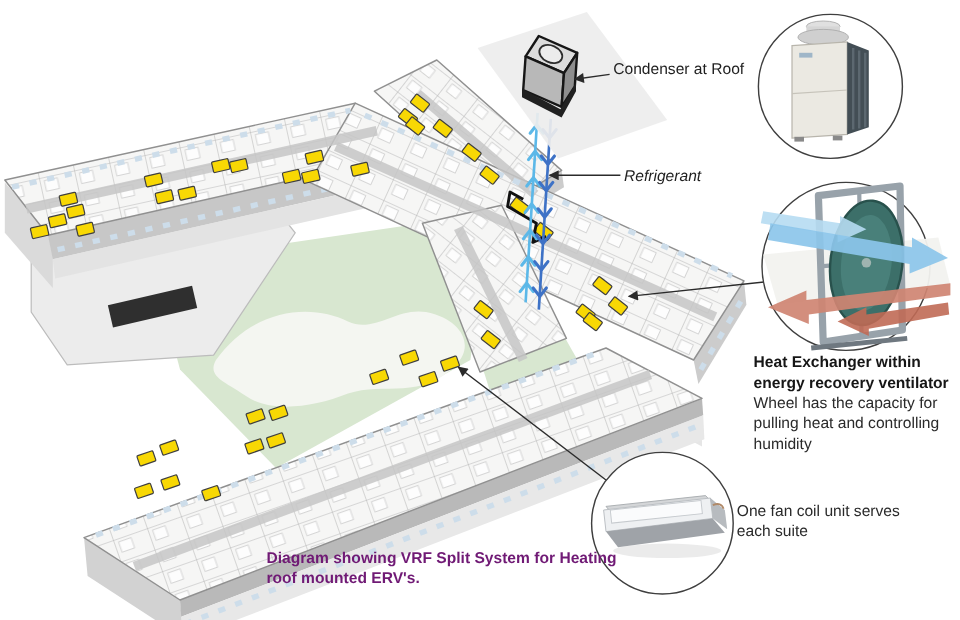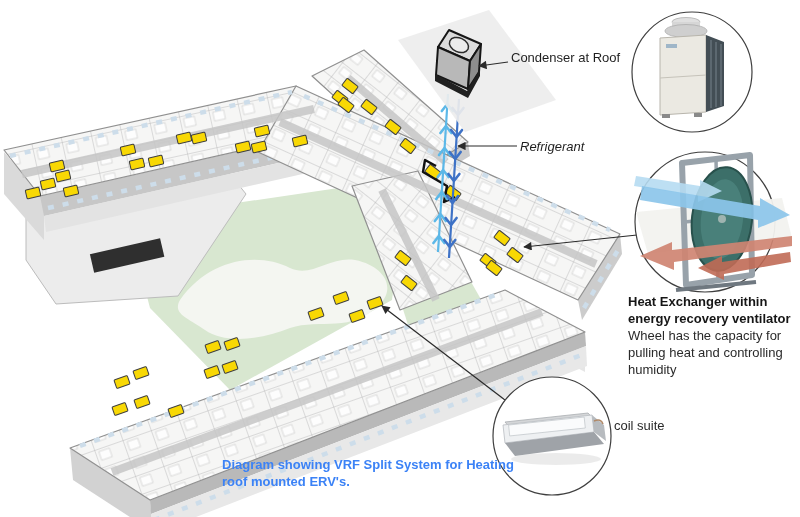--- a/index.html
+++ b/index.html
@@ -2,21 +2,21 @@
 <html style="--refrigerant-supply: #5cb8e8; --refrigerant-return: #3e72c6; --fan-coil-unit: #f8d804; --courtyard-green: #d8e7d0; --erv-fresh-air: #8cc6ea; --erv-exhaust-air: #cf8472; --callout-line: #2b2b2b; --text: #231f20;"><head>
 <meta charset="utf-8">
 <style>
   html,body{margin:0;padding:0;background:#ffffff;}
   .stage{position:relative;width:800px;height:517px;background:#fff;overflow:hidden;
          font-family:"Liberation Sans",sans-serif;color:var(--text,#231f20);}
   svg{position:absolute;left:0;top:0;}
   .label{position:absolute;font-size:13px;line-height:17px;color:#1f1f1f;white-space:nowrap;}
   .textblock{position:absolute;font-size:13px;line-height:17px;color:#2a2a2a;}
   .textblock .t{font-weight:bold;color:#161616;}
-  .caption{position:absolute;font-size:13px;line-height:17px;font-weight:bold;color:#3b82f6;}
+  .caption{position:absolute;font-size:13px;line-height:17px;font-weight:bold;color:#701a75;}
   .fcu{fill:var(--fan-coil-unit,#f8d804);stroke:#3f3f3f;stroke-width:1;}
   .chev{fill:none;stroke-width:2.6;stroke-linecap:round;stroke-linejoin:round;}
   .chev-s{stroke:var(--refrigerant-supply,#5cb8e8);}
   .chev-r{stroke:var(--refrigerant-return,#3e72c6);}
   .pipe-s{stroke:var(--refrigerant-supply,#5cb8e8);}
   .pipe-r{stroke:var(--refrigerant-return,#3e72c6);}
   .green{fill:var(--courtyard-green,#d8e7d0);}
   .callout{stroke:var(--callout-line,#2b2b2b);stroke-width:1.2;fill:none;}
   .face{stroke:#909090;stroke-width:1.2;stroke-linejoin:round;}
   .windash{stroke:#cdddea;stroke-width:4.5;stroke-dasharray:6 9;fill:none;}
@@ -253,21 +253,22 @@
 
 <div class="textblock" style="left:628px;top:293px;width:180px;">
   <div class="t">Heat Exchanger within</div>
   <div class="t">energy recovery ventilator</div>
   <div>Wheel has the capacity for</div>
   <div>pulling heat and controlling</div>
   <div>humidity</div>
 </div>
 
 <div class="textblock" style="left:614px;top:417px;">
-  <div>coil suite</div>
+  <div>One fan coil unit serves</div>
+  <div>each suite</div>
 </div>
 
 <div class="caption" style="left:222px;top:456px;">
   <div>Diagram showing VRF Split System for Heating</div>
   <div>roof mounted ERV's.</div>
 </div>
 
 </div>
 
 </body></html>

